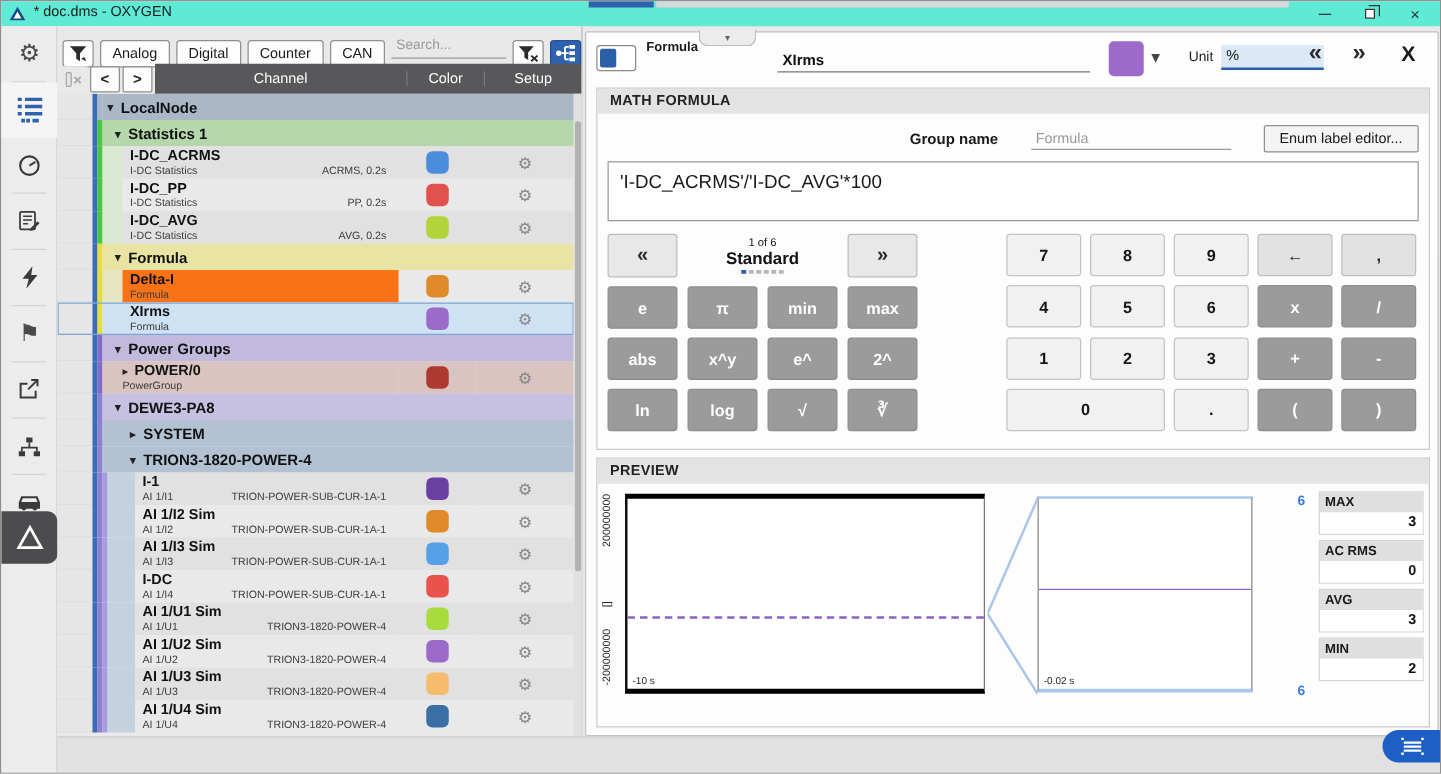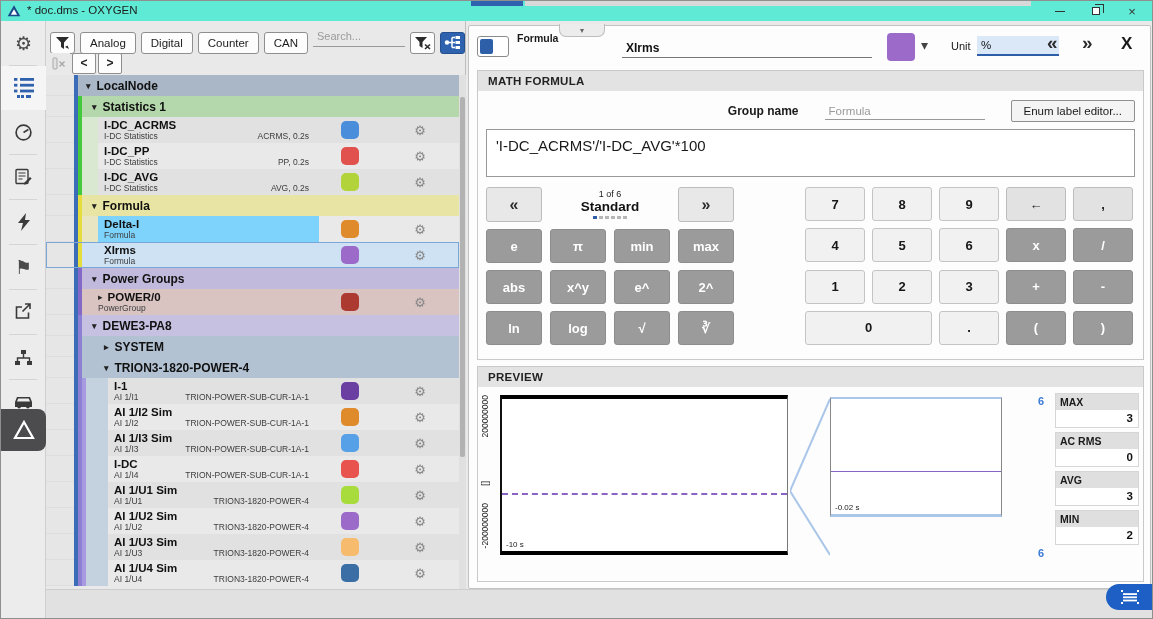--- a/index.html
+++ b/index.html
@@ -138,21 +138,21 @@
   
   .pv-wrap { position:relative; width:100%; height:194px; }
   .pv-ylabels { position:absolute; left:2px; top:8px; width:13px; height:162px; }
   .pv-ylabels span { position:absolute; left:0; font-size:8.5px; color:#222;
     writing-mode:vertical-rl; transform:rotate(180deg); }
   .pv-chart1 { position:absolute; left:22px; top:8px; width:288px; height:160px; background:#fff;
     border-top:4px solid #000; border-bottom:4px solid #000; border-left:2px solid #111; border-right:1px solid #777; }
   .pv-line1 { position:absolute; left:0; right:0; top:94px; border-top:2px dashed #8a63c5; }
   .pv-xlab { position:absolute; left:4px; bottom:2px; font-size:8px; color:#222; }
   .pv-svg { position:absolute; left:312px; top:8px; }
-  .pv-chart2 { position:absolute; left:352px; top:10px; width:172px; height:120px; background:#fff;
+  .pv-chart2 { position:absolute; left:352px; top:10px; width:172px; height:157px; background:#fff;
     border-top:2px solid #aac6e8; border-bottom:3px solid #aac6e8; border-left:1px solid #888; border-right:1px solid #888; }
   .pv-line2 { position:absolute; left:0; right:0; top:72px; border-top:1.5px solid #8a63c5; }
   .pv-six { position:absolute; font-size:11px; font-weight:bold; color:#3a7bd5; }
   .six-top { left:560px; top:8px; }
   .six-bot { left:560px; top:160px; }
   .pv-stats { position:absolute; left:577px; top:6px; width:84px; }
   .stat-box { margin-bottom:4px; border:1px solid #d6d6d6; }
   .stat-label { background:#dfdfdf; font-size:10.5px; font-weight:bold; color:#1a1a1a; padding:2px 4px; height:16px; }
   .stat-value { background:#fff; font-size:11.5px; font-weight:bold; color:#111; text-align:right; padding:2px 5px; height:17px; }
 
@@ -296,20 +296,25 @@
       <div class="hd-left">
         <div class="hd-sq">
           <svg width="14" height="13" viewBox="0 0 14 13">
             <rect x="1" y="1" width="4" height="11" rx="1" fill="#e2e2e2" stroke="#a8a8a8"></rect>
             <path d="M7.5 4.5l5 5M12.5 4.5l-5 5" stroke="#a8a8a8" stroke-width="1.4"></path>
           </svg>
         </div>
         <div class="hd-nav">&lt;</div>
         <div class="hd-nav">&gt;</div>
       </div>
+      <div class="hd-dark">
+        <div class="hd-chan">Channel</div>
+        <div class="hd-col">Color</div>
+        <div class="hd-set">Setup</div>
+      </div>
     </div>
     <div class="tree" id="tree">
         <div class="t-group">
           <div class="t-gutter"></div>
           <div class="t-bar" style="background: rgb(58, 108, 184);"></div>
           <div class="t-pad" style="width: 4px; background: rgb(169, 183, 198);"></div>
           <div class="g-content" style="background: rgb(169, 183, 198);">
             <div class="g-arrow">▾</div>
             <div style="font-weight: bold;">LocalNode</div>
           </div>
@@ -395,21 +400,21 @@
           <div class="g-content" style="background: rgb(231, 228, 164);">
             <div class="g-arrow">▾</div>
             <div style="font-weight: bold;">Formula</div>
           </div>
         </div>
         <div class="t-row">
           <div class="t-gutter"></div>
           <div class="t-bar" style="background: rgb(58, 108, 184);"></div>
           <div class="t-bar" style="background: rgb(229, 220, 61);"></div>
           <div class="t-pad" style="width: 16px; background: rgb(232, 229, 195);"></div>
-          <div class="c-main" style="background: #7dd3fc;">
+          <div class="c-main" style="background: #f97316;">
             <div class="c-line1">
               <div class="c-name">Delta-I</div>
             </div>
             <div class="c-line2">
               <div class="c-sub">Formula</div>
               <div class="c-info"></div>
             </div>
           </div>
           <div class="c-colorcol" style="background: rgb(233, 233, 233);">
             <div class="c-swatch" style="background: rgb(223, 138, 43);"></div>

